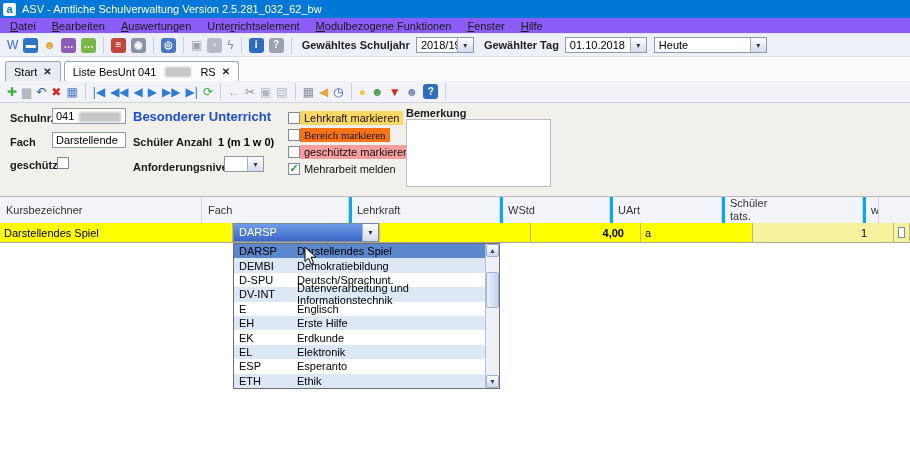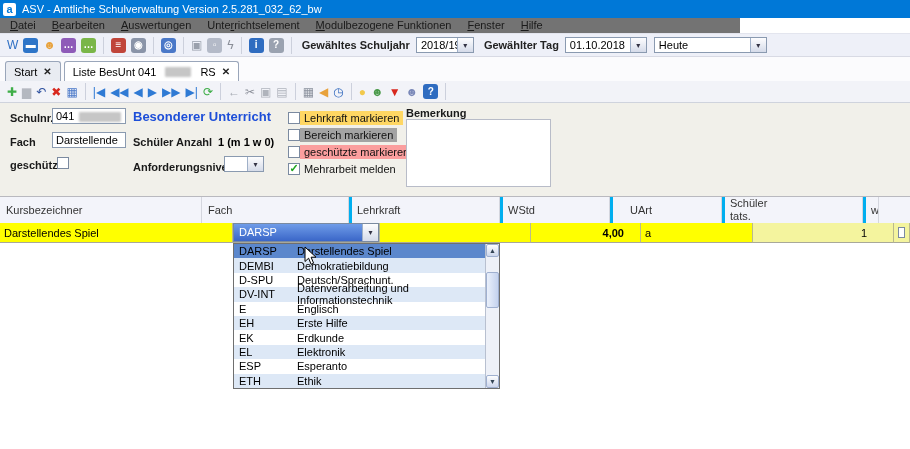--- a/index.html
+++ b/index.html
@@ -4,21 +4,21 @@
 <style>
   html,body{margin:0;padding:0}
   body{width:910px;height:449px;position:relative;overflow:hidden;background:#fff;
        font-family:"Liberation Sans",sans-serif;font-size:11px;color:#000;-webkit-font-smoothing:antialiased}
   u{text-decoration:underline}
   
   .titlebar{position:absolute;left:0;top:0;width:910px;height:18px;background:#0078d7;display:flex;align-items:center;gap:6px;padding-left:3px;box-sizing:border-box}
   .appicon{width:13px;height:13px;background:#fff;border-radius:2px;color:#0078d7;font-weight:bold;font-size:11px;display:flex;align-items:center;justify-content:center;line-height:1}
   .wtitle{color:#fff;font-size:11px;white-space:nowrap}
   
-  .menubar{position:absolute;left:0;top:18px;width:740px;height:15px;background:#737373;display:flex;padding-left:2px;box-sizing:border-box}
+  .menubar{position:absolute;left:0;top:18px;width:910px;height:15px;background:#8b5cf6;display:flex;align-items:center;padding-left:2px;box-sizing:border-box}
   .menu-item{padding:1px 8px;color:#1a1a1a;white-space:nowrap;cursor:default}
   
   .toolbar1{position:absolute;left:0;top:33px;width:910px;height:24px;background:#eef0f8;border-top:1px solid #e3e5ee;border-bottom:1px solid #d8dae4;display:flex;align-items:center;box-sizing:border-box}
   .toolbar2{position:absolute;left:0;top:81px;width:910px;height:22px;background:#f2f3f8;border-bottom:1px solid #cfd3dd;display:flex;align-items:center;box-sizing:border-box}
   .tgroup{display:flex;align-items:center;gap:5px;padding:0 7px;height:17px;border-right:1px solid #ccd0dc}
   .ticon{font-size:12px;line-height:1;white-space:nowrap;cursor:default}
   .ticon.boxed{width:15px;height:15px;border-radius:3px;color:#fff;font-size:10px;font-weight:bold;display:flex;align-items:center;justify-content:center}
   .tlabel{font-weight:bold;color:#222;margin:0 6px 0 10px;white-space:nowrap}
   .combo{display:inline-flex;align-items:stretch;background:#fff;border:1px solid #8a9ab0;height:16px;box-sizing:border-box}
   .combo .val{padding:1px 4px 0;white-space:nowrap;overflow:hidden;flex:1}
@@ -197,42 +197,42 @@
     <span class="btn">▾</span>
   </div>
 
   <div class="fp" style="left:288px;top:6px">
       <div class="fcb">
         <span class="cb"></span>
         <span class="fcb-label" style="background: rgb(255, 215, 99);">Lehrkraft markieren</span>
       </div>
       <div class="fcb">
         <span class="cb"></span>
-        <span class="fcb-label" style="background: #a3a3a3;">Bereich markieren</span>
+        <span class="fcb-label" style="background: #f97316; font-family: Liberation Serif, serif;">Bereich markieren</span>
       </div>
       <div class="fcb">
         <span class="cb"></span>
         <span class="fcb-label" style="background: rgb(251, 158, 158);">geschützte markieren</span>
       </div>
       <div class="fcb">
         <span class="cb">✓</span>
         <span class="fcb-label">Mehrarbeit melden</span>
       </div>
     </div>
 
   <span class="fp flabel" style="left:406px;top:4px">Bemerkung</span>
   <textarea class="bem" style="left: 406px; top: 16px; width: 145px; height: 68px;" value=""></textarea>
 </div>
 
 <div class="theader">
     <div class="th-cell" style="width: 202px;"><span>Kursbezeichner</span></div>
     <div class="th-cell" style="width: 147px;"><span>Fach</span></div>
     <div class="th-cell" style="width: 151px; padding-left: 8px;"><span class="cyanbar"></span><span>Lehrkraft</span></div>
     <div class="th-cell" style="width: 110px; padding-left: 8px;"><span class="cyanbar"></span><span>WStd</span></div>
-    <div class="th-cell" style="width: 112px; padding-left: 20px;"><span class="cyanbar"></span><span>UArt</span></div>
+    <div class="th-cell" style="width: 112px; padding-left: 8px;"><span class="cyanbar"></span><span>UArt</span></div>
     <div class="th-cell" style="width: 141px; padding-left: 8px;"><span class="cyanbar"></span><span>Schüler
 tats.</span></div>
     <div class="th-cell" style="width: 16px; padding-left: 8px;"><span class="cyanbar"></span><span>w</span></div>
   </div>
 <div class="trow">
     <div class="td " style="width: 233px;">
       <span>Darstellendes Spiel</span>
     </div>
     <div class="td nopad" style="width: 147px;">
       <div class="rowcombo">

